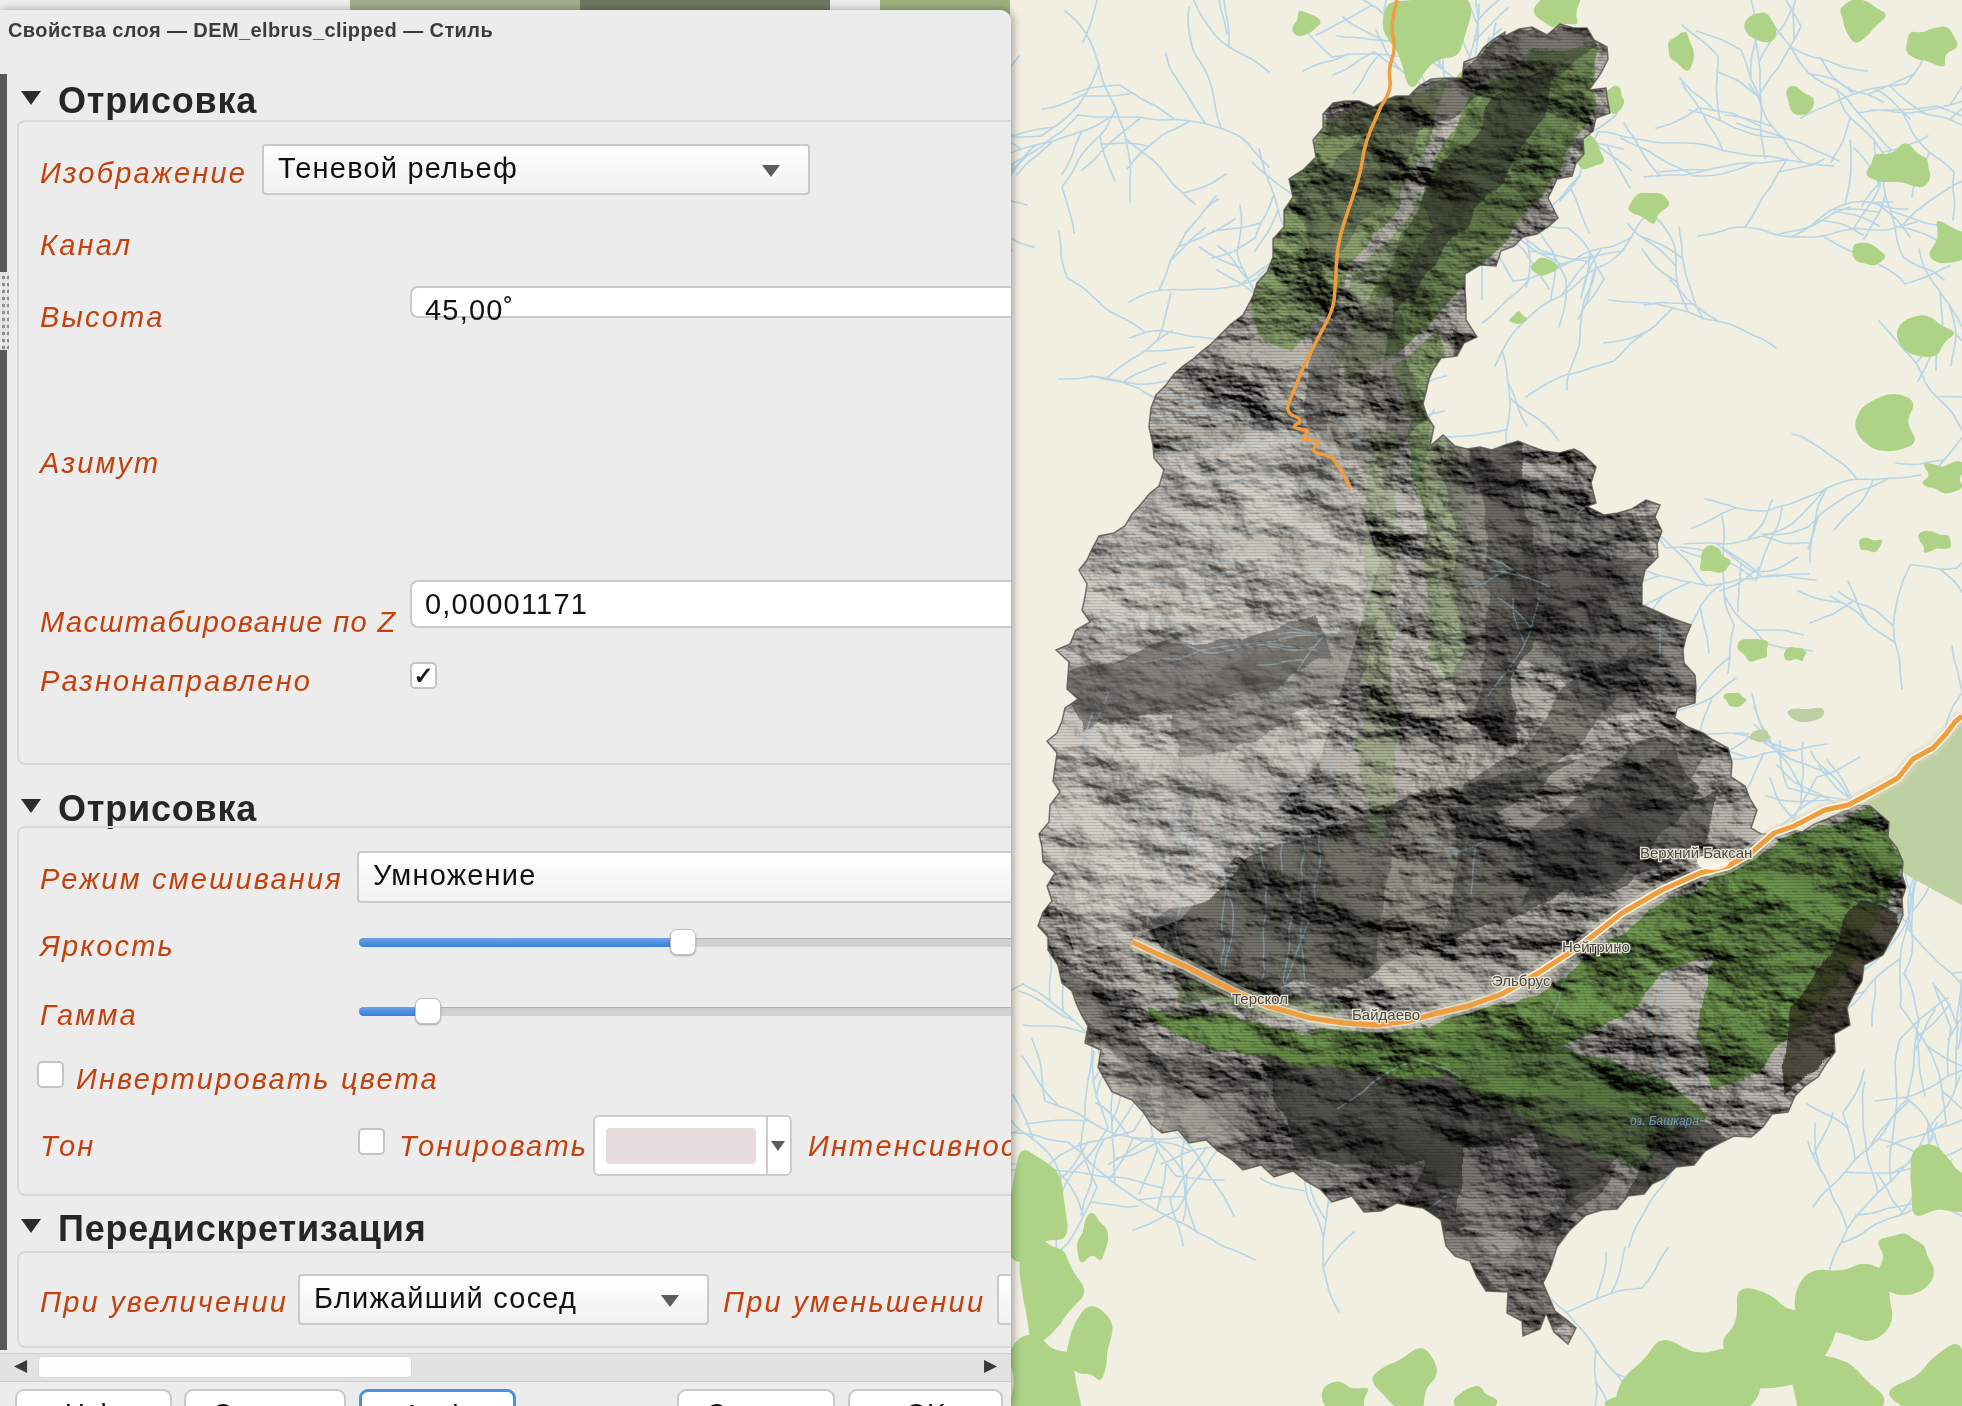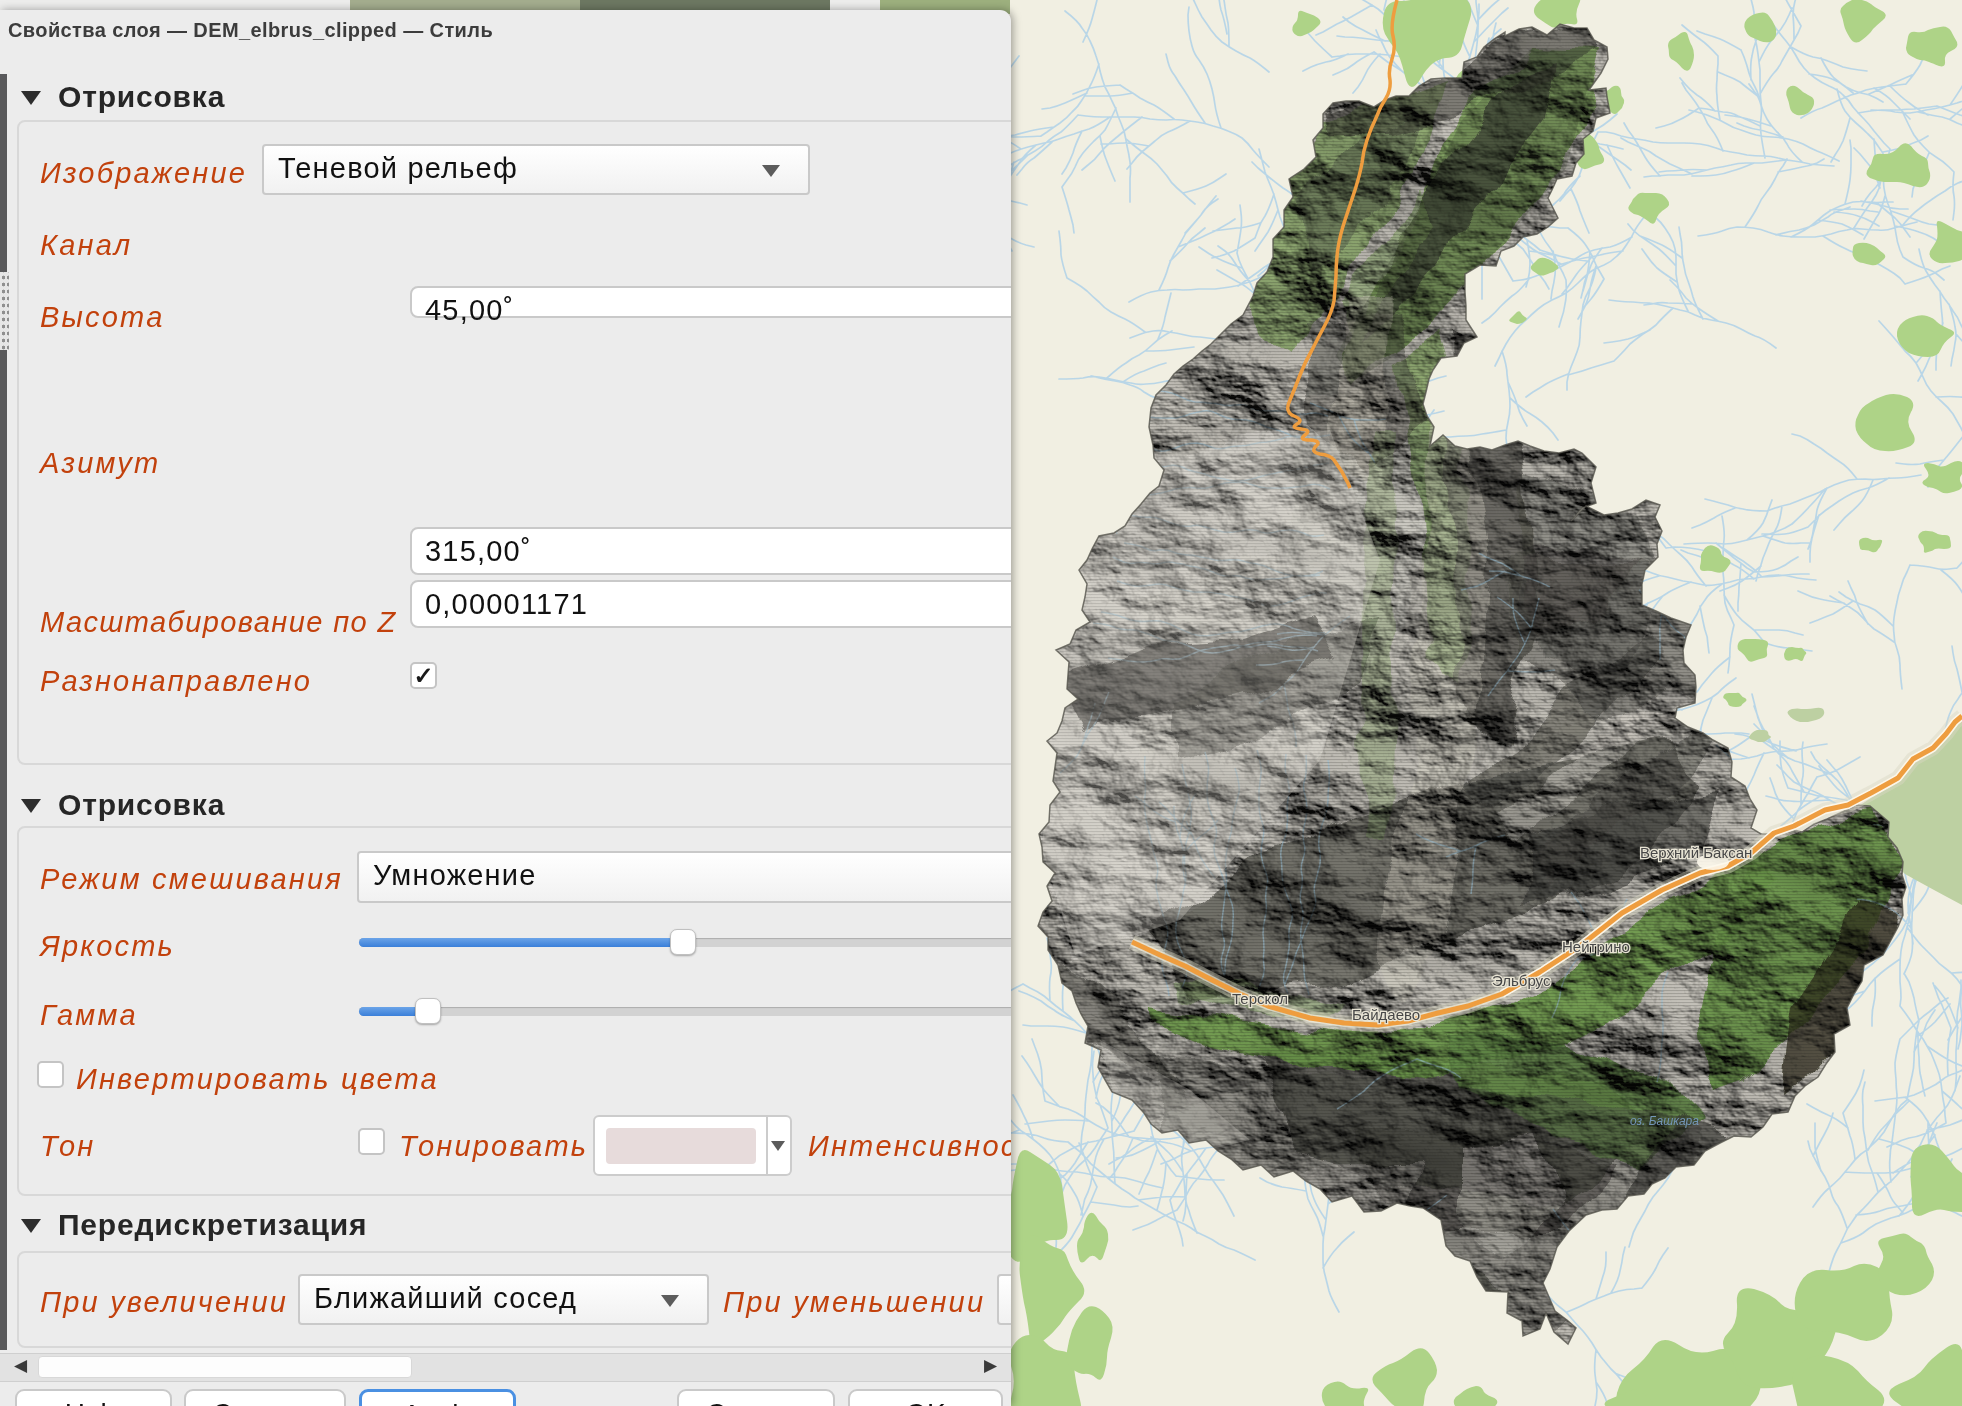--- a/index.html
+++ b/index.html
@@ -6,21 +6,21 @@
 #dlg{position:absolute;left:0;top:10px;width:1011px;height:1396px;background:#ececec;
   border-radius:0 11px 0 0;box-shadow:2px 0 8px rgba(0,0,0,.35);overflow:hidden;}
 .titlebar{position:absolute;left:8px;top:9px;width:990px;height:40px;
   font-size:20px;font-weight:bold;color:#3c3c3c;letter-spacing:.4px;}
 .leftstrip{position:absolute;left:0;top:64px;width:7px;height:1276px;background:#59595b;}
 .leftdots{position:absolute;left:0;top:262px;width:9px;height:78px;background:#e6e6e6;
   background-image:radial-gradient(#8f8f8f 1.3px,transparent 1.5px);background-size:5px 7px;background-position:1px 2px;}
 .sechdr{position:absolute;left:0;height:32px;}
 .tri{position:absolute;left:21px;top:7px;width:0;height:0;
   border-left:10px solid transparent;border-right:10px solid transparent;border-top:14px solid #2d2d2d;}
-.sectxt{position:absolute;left:58px;top:-4px;font-size:30px;letter-spacing:.8px;font-weight:bold;color:#262626;}
+.sectxt{position:absolute;left:58px;top:-4px;font-size:36px;letter-spacing:.8px;font-weight:bold;color:#262626;}
 .gbox{position:absolute;left:17px;width:1050px;border:2px solid #d8d8d8;border-radius:8px;
   box-sizing:border-box;}
 .lbl{position:absolute;font-size:29px;letter-spacing:2.2px;color:#c2410c;white-space:nowrap;font-style:italic;}
 .combo{position:absolute;background:linear-gradient(#ffffff,#f1f1f1);
   border:2px solid #c9c9c9;border-radius:4px;box-sizing:border-box;padding-left:19px;}
 .ctext{position:absolute;left:14px;top:50%;transform:translateY(-54%);font-size:29px;letter-spacing:1.2px;color:#111;white-space:nowrap;}
 .carr{position:absolute;top:50%;margin-top:-5px;width:0;height:0;
   border-left:9px solid transparent;border-right:9px solid transparent;border-top:12px solid #5c5c5c;}
 .spin{position:absolute;background:#fff;border:2px solid #c9c9c9;border-radius:8px;
   box-sizing:border-box;font-size:29px;letter-spacing:1.2px;color:#111;padding:6px 0 0 13px;}
@@ -215,21 +215,20 @@
         <span class="ctext">Теневой рельеф</span>
         <span class="carr" style="right:28px"></span>
       </div>
 
   <div class="lbl" style="top:219px;left:40px">Канал</div>
 
   <div class="lbl" style="top:291px;left:40px">Высота</div>
   <div class="spin" style="top:276px;left:410px;width:608px;height:32px">45,00˚</div>
 
   <div class="lbl" style="top:437px;left:40px">Азимут</div>
-  <div class="spin" style="top:517px;left:410px;width:608px;height:48px">315,00˚</div>
 
   <div class="lbl" style="top:596px;left:40px;letter-spacing:1.4px">Масштабирование по Z</div>
   <div class="spin" style="top:570px;left:410px;width:608px;height:48px">0,00001171</div>
 
   <div class="lbl" style="top:655px;left:40px">Разнонаправлено</div>
   <div class="cb checked" style="top:652px;left:410px">✓</div>
 
   <div class="sechdr" style="top:782px">
         <span class="tri"></span>
         <span class="sectxt">Отрисовка</span>

